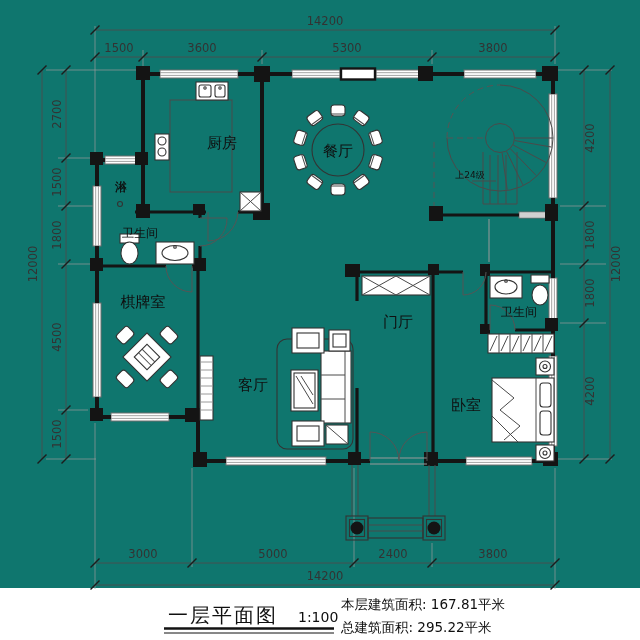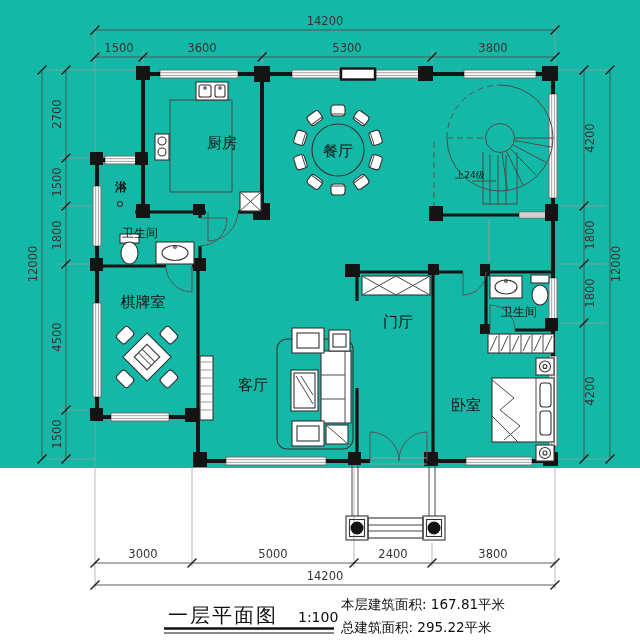--- a/index.html
+++ b/index.html
@@ -1,16 +1,16 @@
 <!DOCTYPE html>
 <html><head>
 <meta charset="utf-8">
 <style>
   html,body{margin:0;padding:0;background:#fff;width:640px;height:640px;overflow:hidden}
-  #stage{position:relative;width:640px;height:468px;background:#14b8a6;font-family:"DejaVu Sans",sans-serif}
+  #stage{position:relative;width:640px;height:588px;background:#0f766e;font-family:"DejaVu Sans",sans-serif}
   svg{position:absolute;left:0;top:0}
   .w4{stroke:#141414;stroke-width:4;fill:none;stroke-linecap:butt}
   .w3{stroke:#141414;stroke-width:3.2;fill:none}
   .col{fill:#141414;stroke:none}
   .pier{fill:#fff;stroke:#141414;stroke-width:2.4}
   .th{stroke:#4a4a4a;stroke-width:1;fill:none}
   .thg{stroke:#9a9a9a;stroke-width:1;fill:none}
   .f{stroke:#333;stroke-width:1.1;fill:#fff}
   .fn{stroke:#333;stroke-width:1.1;fill:none}
   .door{stroke:#555;stroke-width:1;fill:none}

